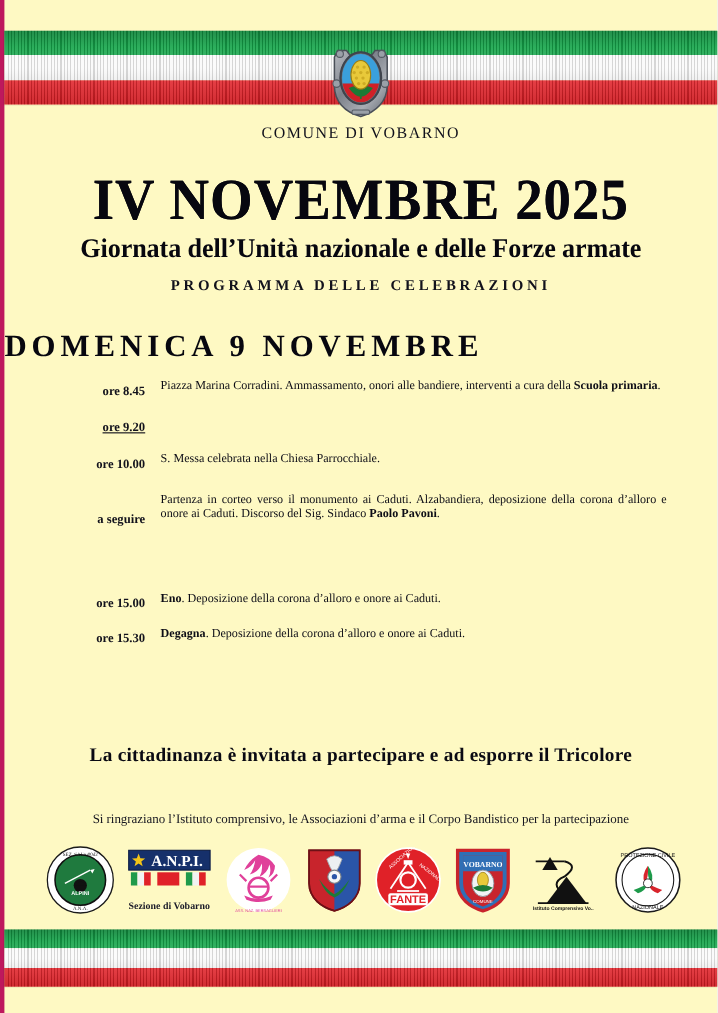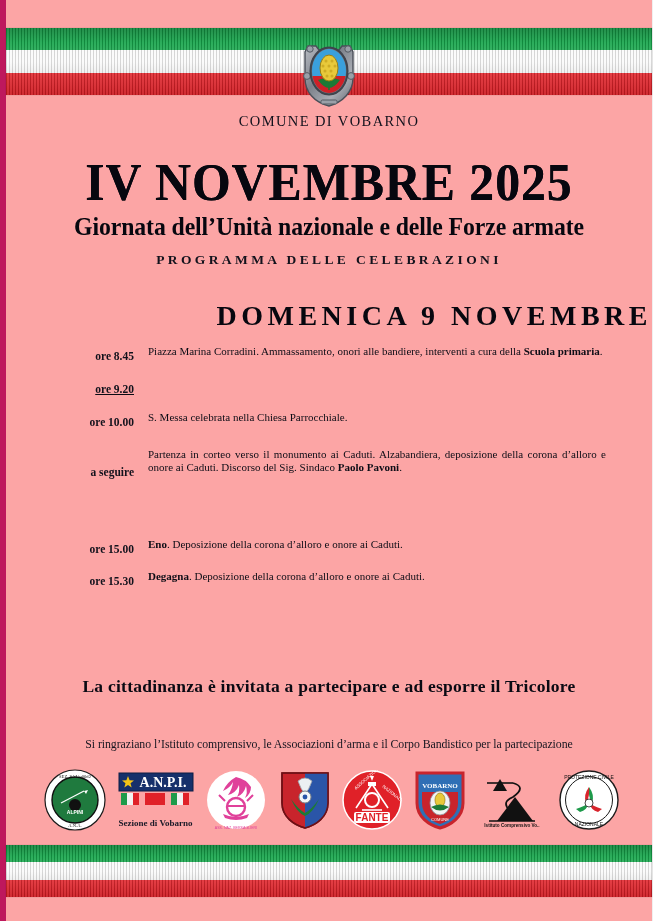--- a/index.html
+++ b/index.html
@@ -6,22 +6,22 @@
   body{
     width:653px;height:921px;
     background:#ffffff;
     font-family:"Liberation Serif",serif;
     color:#0b0b14;
     overflow:hidden;
     position:relative;
   }
   .poster{
     position:absolute;inset:0;
-    background:#fca5a5;
-    border-left:6px solid #be185d;
+    background:#fef9c3;
+    border-left:4px solid #be185d;
     border-right:1px solid #f0f0f0;
   }
 
   
   .ribbon{
     position:absolute;left:0;right:0;
     display:flex;flex-direction:column;
     box-shadow:0 0 1px rgba(0,0,0,.25);
   }
   .ribbon .stripe{flex:1;position:relative;}
@@ -86,21 +86,21 @@
   .title-prog{
     position:absolute;left:0;right:0;top:252px;
     text-align:center;
     font-weight:bold;
     font-size:13.5px;
     letter-spacing:3.4px;
     color:#12121c;
   }
   .day-heading{
     position:absolute;left:0;right:0;top:300px;
-    text-align:right;
+    text-align:left;
     font-weight:bold;
     font-size:28px;
     letter-spacing:4.5px;
     color:#07070f;
   }
 
   
   .schedule{
     position:absolute;left:56px;right:46px;top:345px;
   }

